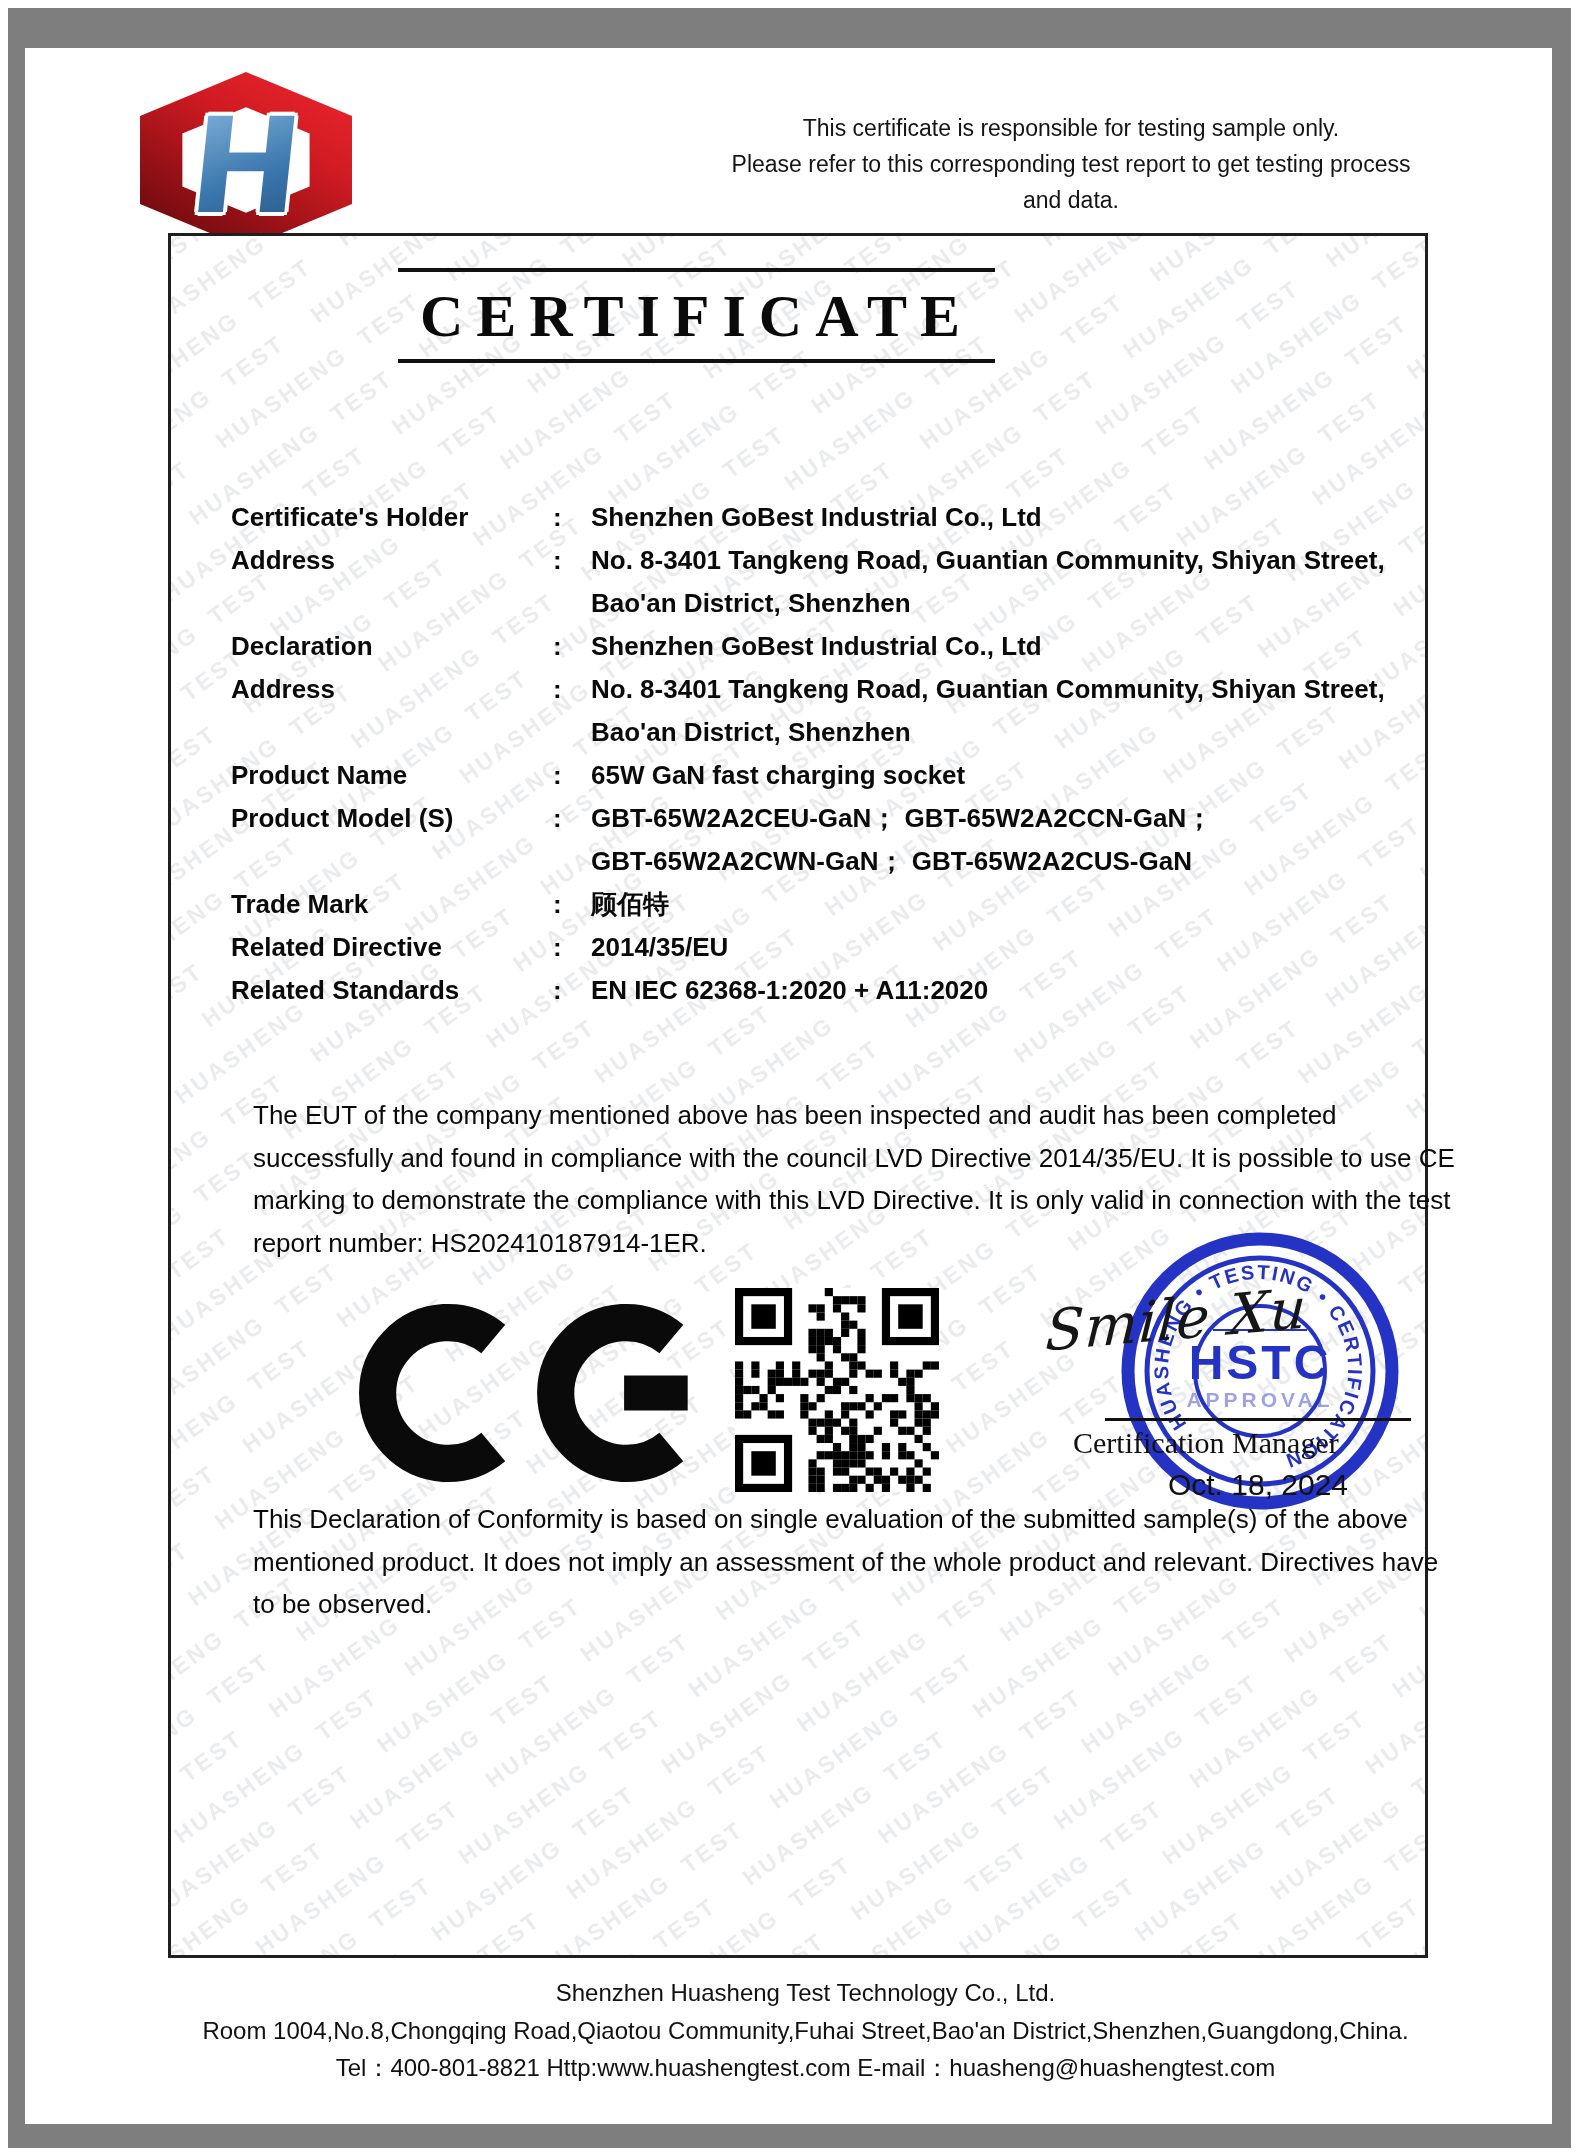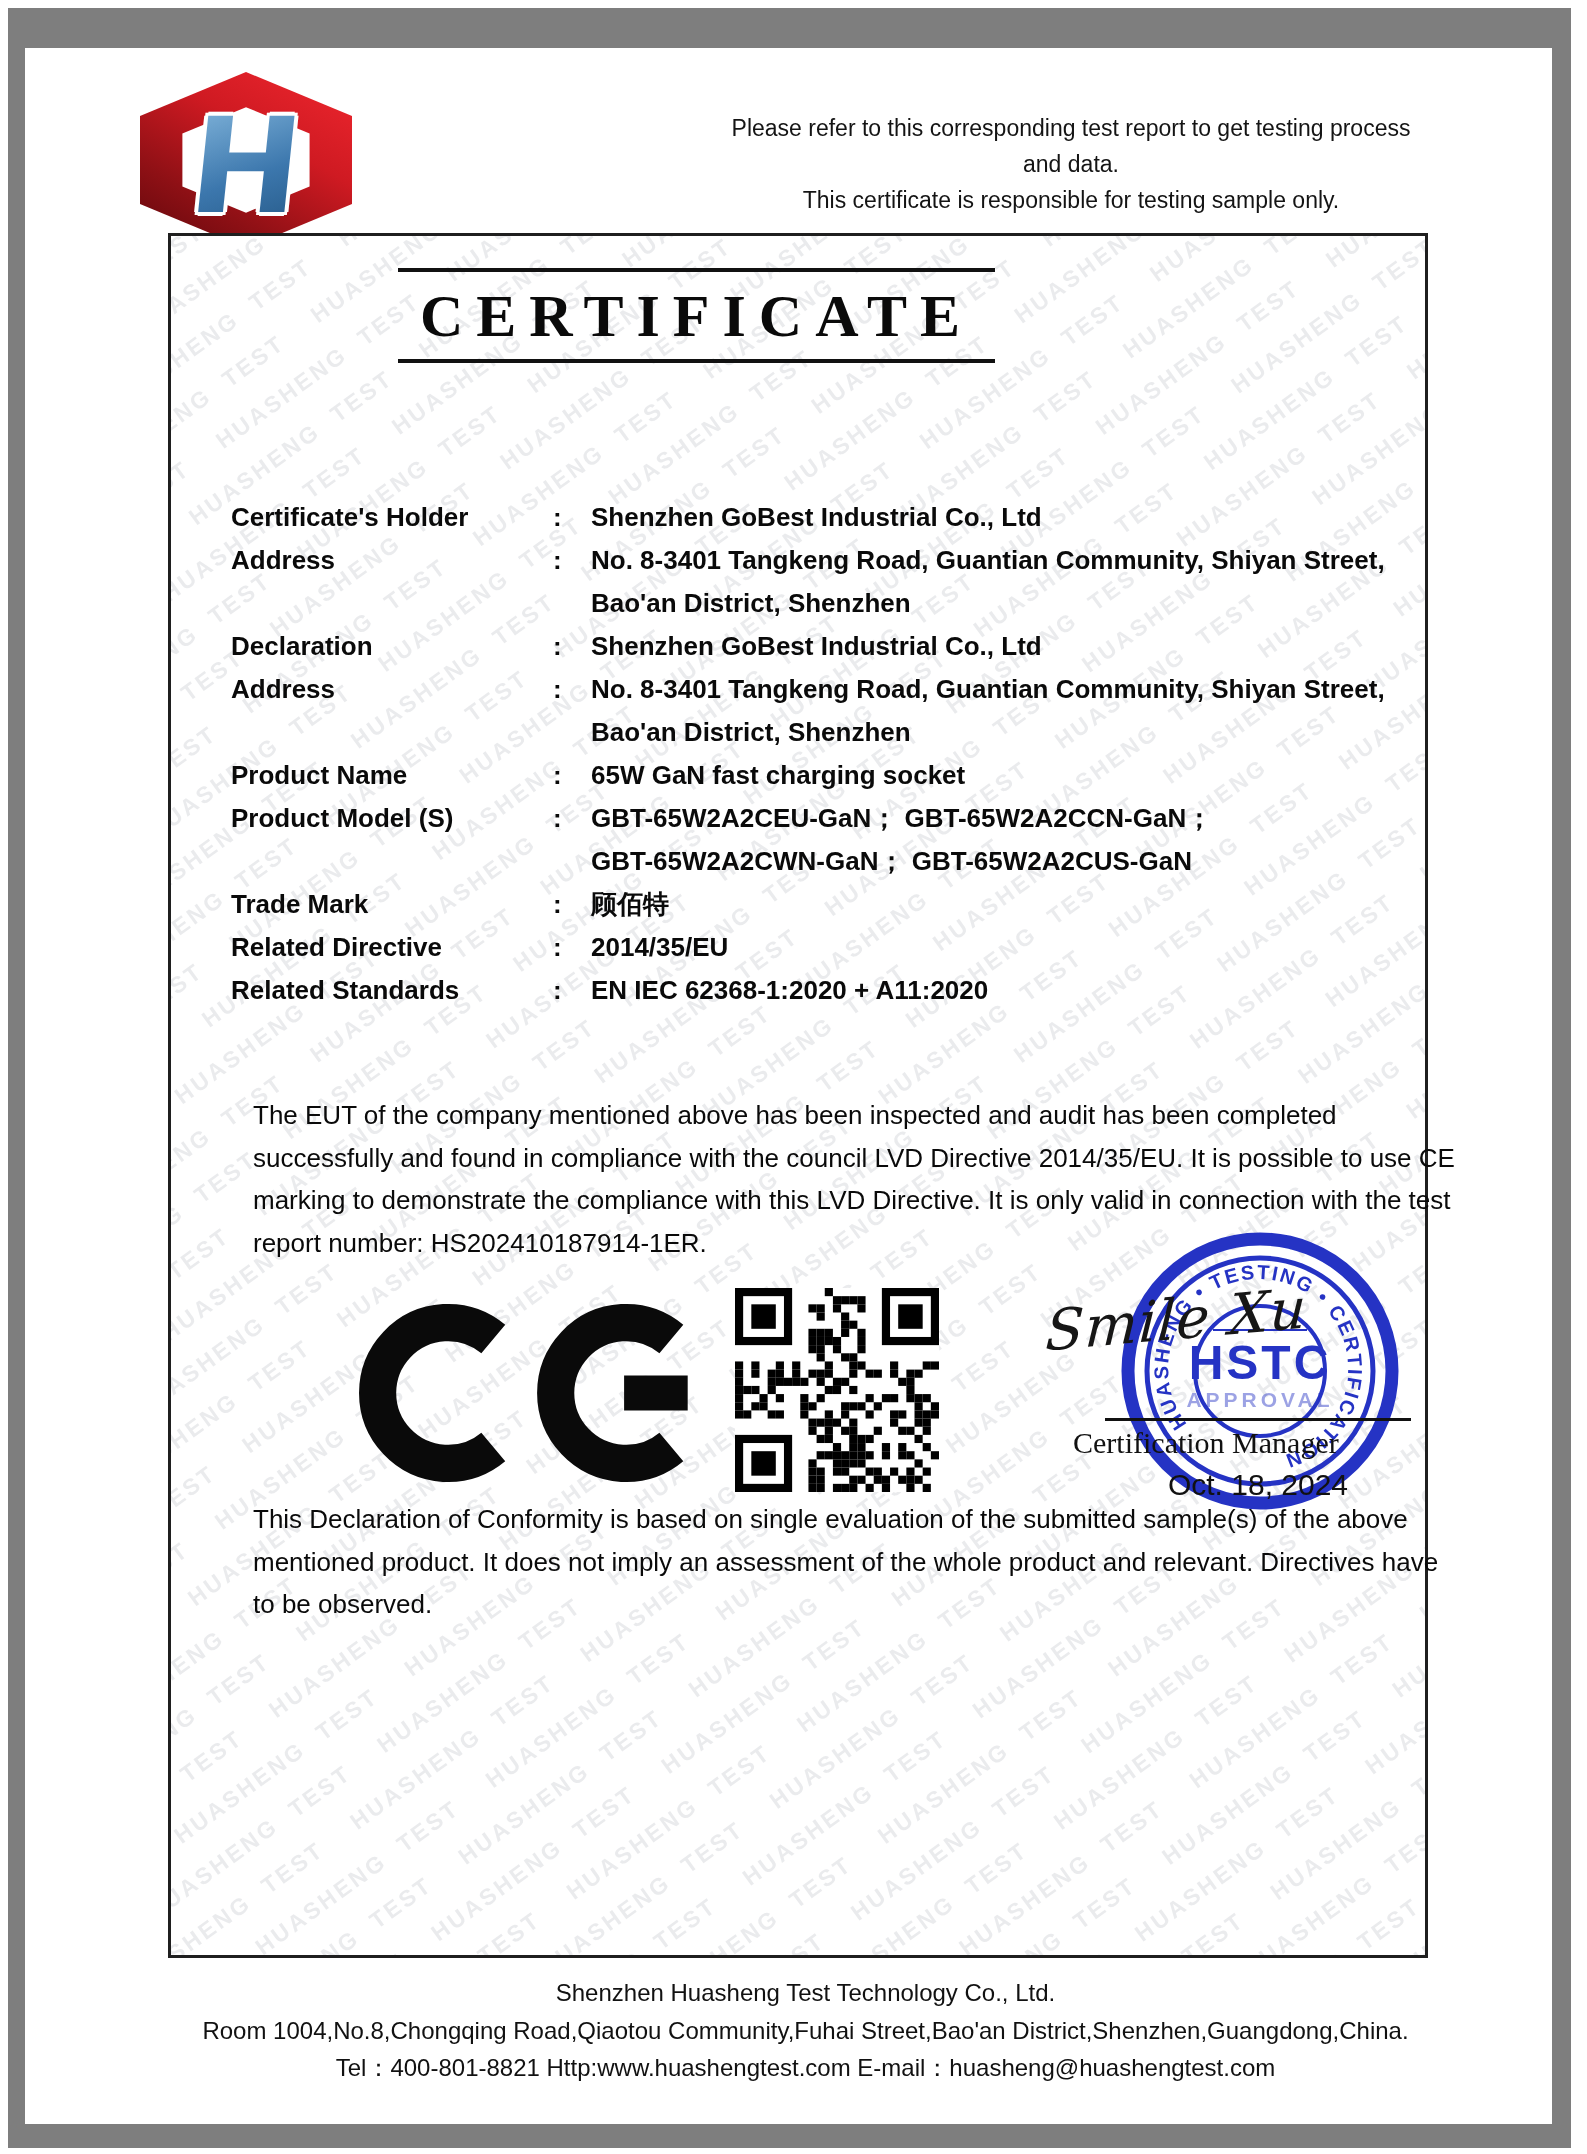--- a/index.html
+++ b/index.html
@@ -65,22 +65,22 @@
   <div class="gray-frame"></div>
   <div class="page">
 
     <div class="logo">
       <div class="hex"></div>
       <div class="hex-hole"></div>
       <div class="hletter-outline">H</div>
       <div class="hletter">H</div>
     </div>
     <div class="disclaimer">
+      <div>This certificate is responsible for testing sample only.</div>
       <div>Please refer to this corresponding test report to get testing process and data.</div>
-      <div>This certificate is responsible for testing sample only.</div>
     </div>
 
     <div class="frame">
       <div class="wm">
           <div class="wm-inner" id="wm-inner">
             <div class="wm-row" style="margin-left: 0px;">HUASHENG TEST&nbsp;&nbsp;HUASHENG TEST&nbsp;&nbsp;HUASHENG TEST&nbsp;&nbsp;HUASHENG TEST&nbsp;&nbsp;HUASHENG TEST&nbsp;&nbsp;HUASHENG TEST&nbsp;&nbsp;HUASHENG TEST&nbsp;&nbsp;HUASHENG TEST&nbsp;&nbsp;HUASHENG TEST&nbsp;&nbsp;HUASHENG TEST&nbsp;&nbsp;HUASHENG TEST&nbsp;&nbsp;HUASHENG TEST&nbsp;&nbsp;HUASHENG TEST&nbsp;&nbsp;HUASHENG TEST&nbsp;&nbsp;HUASHENG TEST&nbsp;&nbsp;HUASHENG TEST&nbsp;&nbsp;HUASHENG TEST&nbsp;&nbsp;HUASHENG TEST&nbsp;&nbsp;HUASHENG TEST&nbsp;&nbsp;HUASHENG TEST&nbsp;&nbsp;HUASHENG TEST&nbsp;&nbsp;HUASHENG TEST&nbsp;&nbsp;HUASHENG TEST&nbsp;&nbsp;HUASHENG TEST&nbsp;&nbsp;</div>
             <div class="wm-row" style="margin-left: -67px;">HUASHENG TEST&nbsp;&nbsp;HUASHENG TEST&nbsp;&nbsp;HUASHENG TEST&nbsp;&nbsp;HUASHENG TEST&nbsp;&nbsp;HUASHENG TEST&nbsp;&nbsp;HUASHENG TEST&nbsp;&nbsp;HUASHENG TEST&nbsp;&nbsp;HUASHENG TEST&nbsp;&nbsp;HUASHENG TEST&nbsp;&nbsp;HUASHENG TEST&nbsp;&nbsp;HUASHENG TEST&nbsp;&nbsp;HUASHENG TEST&nbsp;&nbsp;HUASHENG TEST&nbsp;&nbsp;HUASHENG TEST&nbsp;&nbsp;HUASHENG TEST&nbsp;&nbsp;HUASHENG TEST&nbsp;&nbsp;HUASHENG TEST&nbsp;&nbsp;HUASHENG TEST&nbsp;&nbsp;HUASHENG TEST&nbsp;&nbsp;HUASHENG TEST&nbsp;&nbsp;HUASHENG TEST&nbsp;&nbsp;HUASHENG TEST&nbsp;&nbsp;HUASHENG TEST&nbsp;&nbsp;HUASHENG TEST&nbsp;&nbsp;</div>
             <div class="wm-row" style="margin-left: -134px;">HUASHENG TEST&nbsp;&nbsp;HUASHENG TEST&nbsp;&nbsp;HUASHENG TEST&nbsp;&nbsp;HUASHENG TEST&nbsp;&nbsp;HUASHENG TEST&nbsp;&nbsp;HUASHENG TEST&nbsp;&nbsp;HUASHENG TEST&nbsp;&nbsp;HUASHENG TEST&nbsp;&nbsp;HUASHENG TEST&nbsp;&nbsp;HUASHENG TEST&nbsp;&nbsp;HUASHENG TEST&nbsp;&nbsp;HUASHENG TEST&nbsp;&nbsp;HUASHENG TEST&nbsp;&nbsp;HUASHENG TEST&nbsp;&nbsp;HUASHENG TEST&nbsp;&nbsp;HUASHENG TEST&nbsp;&nbsp;HUASHENG TEST&nbsp;&nbsp;HUASHENG TEST&nbsp;&nbsp;HUASHENG TEST&nbsp;&nbsp;HUASHENG TEST&nbsp;&nbsp;HUASHENG TEST&nbsp;&nbsp;HUASHENG TEST&nbsp;&nbsp;HUASHENG TEST&nbsp;&nbsp;HUASHENG TEST&nbsp;&nbsp;</div>
             <div class="wm-row" style="margin-left: 0px;">HUASHENG TEST&nbsp;&nbsp;HUASHENG TEST&nbsp;&nbsp;HUASHENG TEST&nbsp;&nbsp;HUASHENG TEST&nbsp;&nbsp;HUASHENG TEST&nbsp;&nbsp;HUASHENG TEST&nbsp;&nbsp;HUASHENG TEST&nbsp;&nbsp;HUASHENG TEST&nbsp;&nbsp;HUASHENG TEST&nbsp;&nbsp;HUASHENG TEST&nbsp;&nbsp;HUASHENG TEST&nbsp;&nbsp;HUASHENG TEST&nbsp;&nbsp;HUASHENG TEST&nbsp;&nbsp;HUASHENG TEST&nbsp;&nbsp;HUASHENG TEST&nbsp;&nbsp;HUASHENG TEST&nbsp;&nbsp;HUASHENG TEST&nbsp;&nbsp;HUASHENG TEST&nbsp;&nbsp;HUASHENG TEST&nbsp;&nbsp;HUASHENG TEST&nbsp;&nbsp;HUASHENG TEST&nbsp;&nbsp;HUASHENG TEST&nbsp;&nbsp;HUASHENG TEST&nbsp;&nbsp;HUASHENG TEST&nbsp;&nbsp;</div>
             <div class="wm-row" style="margin-left: -67px;">HUASHENG TEST&nbsp;&nbsp;HUASHENG TEST&nbsp;&nbsp;HUASHENG TEST&nbsp;&nbsp;HUASHENG TEST&nbsp;&nbsp;HUASHENG TEST&nbsp;&nbsp;HUASHENG TEST&nbsp;&nbsp;HUASHENG TEST&nbsp;&nbsp;HUASHENG TEST&nbsp;&nbsp;HUASHENG TEST&nbsp;&nbsp;HUASHENG TEST&nbsp;&nbsp;HUASHENG TEST&nbsp;&nbsp;HUASHENG TEST&nbsp;&nbsp;HUASHENG TEST&nbsp;&nbsp;HUASHENG TEST&nbsp;&nbsp;HUASHENG TEST&nbsp;&nbsp;HUASHENG TEST&nbsp;&nbsp;HUASHENG TEST&nbsp;&nbsp;HUASHENG TEST&nbsp;&nbsp;HUASHENG TEST&nbsp;&nbsp;HUASHENG TEST&nbsp;&nbsp;HUASHENG TEST&nbsp;&nbsp;HUASHENG TEST&nbsp;&nbsp;HUASHENG TEST&nbsp;&nbsp;HUASHENG TEST&nbsp;&nbsp;</div>

